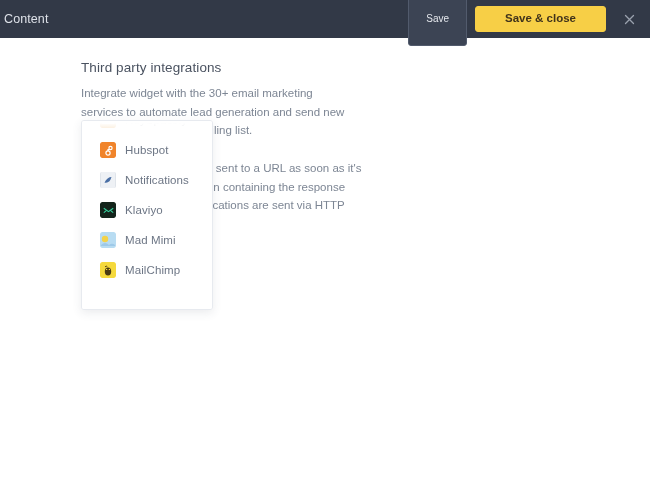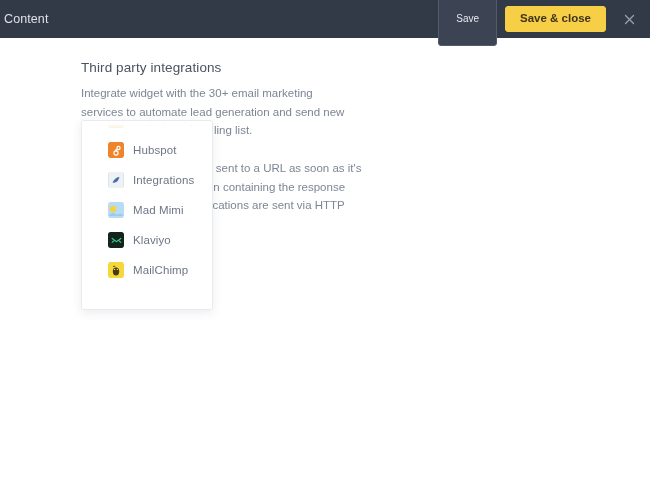--- a/index.html
+++ b/index.html
@@ -61,21 +61,21 @@
     cursor: pointer;
     font-family: inherit;
     line-height: 1;
   }
   .btn-save-close {
     background: #f7cf46;
     border: 1px solid #f7cf46;
     color: #40331b;
     font-size: 11.5px;
     border-radius: 3px;
-    padding: 6px 14px;
+    padding: 6px 29px;
     cursor: pointer;
     font-family: inherit;
     font-weight: 600;
     line-height: 1;
   }
   .btn-close {
     width: 26px;
     height: 26px;
     display: flex;
     align-items: center;
@@ -143,21 +143,21 @@
     height: 188px;
     background: #ffffff;
     border: 1px solid #e7eaef;
     border-radius: 3px;
     box-shadow: 0 3px 10px rgba(60,70,90,0.10);
     overflow: hidden;
     z-index: 30;
   }
   .dropdown-scroll {
     position: absolute;
-    left: 16px;
+    left: 8px;
     top: -16px;
     right: 0;
     width: 100%;
   }
   .dd-item {
     display: flex;
     align-items: center;
     gap: 9px;
     height: 20px;
     padding: 5px 10px;
@@ -262,43 +262,43 @@
         <span class="dd-label">Hubspot</span>
       </div>
       <div class="dd-item">
         <span class="appicon">
           <div style="width:16px;height:16px;background:#eef1f5;border:1px solid #dfe4ea;border-radius:2px;display:flex;align-items:center;justify-content:center">
             <svg width="10" height="10" viewBox="0 0 10 10" fill="#4a6fa5">
               <path d="M1.5 7.5 C3 4 6 2 8.5 2 C7.5 6 5 8.5 1.5 7.5 Z"></path>
             </svg>
           </div>
         </span>
-        <span class="dd-label">Integrations</span>
+        <span class="dd-label">Notifications</span>
+      </div>
+      <div class="dd-item">
+        <span class="appicon">
+          <div style="width:16px;height:16px;background:#14241b;border-radius:2px;display:flex;align-items:center;justify-content:center">
+            <svg width="11" height="9" viewBox="0 0 11 9" fill="none" stroke="#38d39f" stroke-width="1.1">
+              <path d="M0.8 2.2 L5.5 5.6 L10.2 2.2"></path>
+              <path d="M0.8 6.6 L3.6 4.3 M10.2 6.6 L7.4 4.3"></path>
+            </svg>
+          </div>
+        </span>
+        <span class="dd-label">Klaviyo</span>
       </div>
       <div class="dd-item">
         <span class="appicon">
           <div style="width:16px;height:16px;background:#b8dcf2;border-radius:2px;display:flex;align-items:center;justify-content:center;overflow:hidden">
             <svg width="14" height="12" viewBox="0 0 14 12">
               <circle cx="4" cy="5" r="3.2" fill="#f3d24a"></circle>
               <path d="M0 11 Q4 7 8 11 Q11 8.5 14 11 L14 12 L0 12 Z" fill="#9ec9e8"></path>
             </svg>
           </div>
         </span>
         <span class="dd-label">Mad Mimi</span>
-      </div>
-      <div class="dd-item">
-        <span class="appicon">
-          <div style="width:16px;height:16px;background:#14241b;border-radius:2px;display:flex;align-items:center;justify-content:center">
-            <svg width="11" height="9" viewBox="0 0 11 9" fill="none" stroke="#38d39f" stroke-width="1.1">
-              <path d="M0.8 2.2 L5.5 5.6 L10.2 2.2"></path>
-              <path d="M0.8 6.6 L3.6 4.3 M10.2 6.6 L7.4 4.3"></path>
-            </svg>
-          </div>
-        </span>
-        <span class="dd-label">Klaviyo</span>
       </div>
       <div class="dd-item">
         <span class="appicon">
           <div style="width:16px;height:16px;background:#f5d93c;border-radius:2px;display:flex;align-items:center;justify-content:center">
             <svg width="10" height="11" viewBox="0 0 10 11" fill="#4a3a12">
               <ellipse cx="5" cy="6.5" rx="3.2" ry="4"></ellipse>
               <circle cx="3.6" cy="4.4" r="0.7" fill="#f5d93c"></circle>
               <circle cx="6.4" cy="4.4" r="0.7" fill="#f5d93c"></circle>
               <path d="M2 2 Q3 0.3 4.3 1.6" stroke="#4a3a12" stroke-width="0.9" fill="none"></path>
             </svg>

